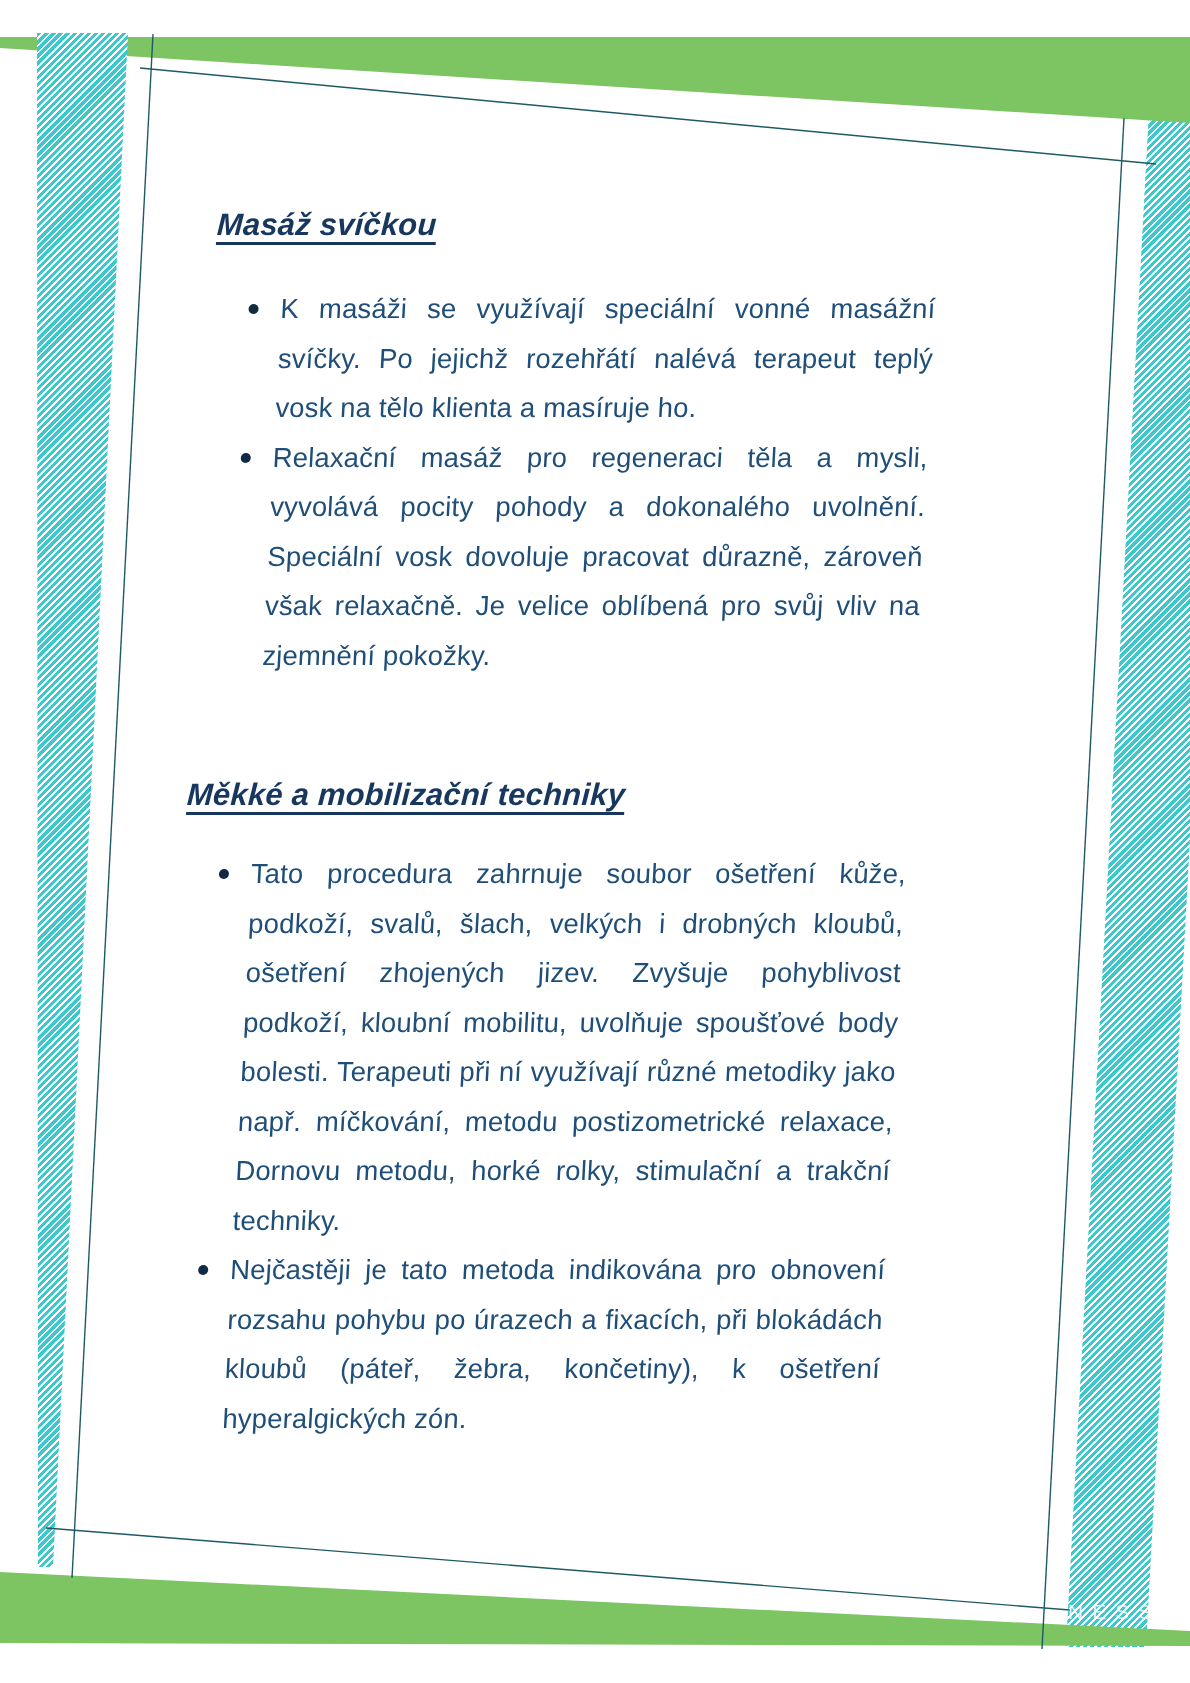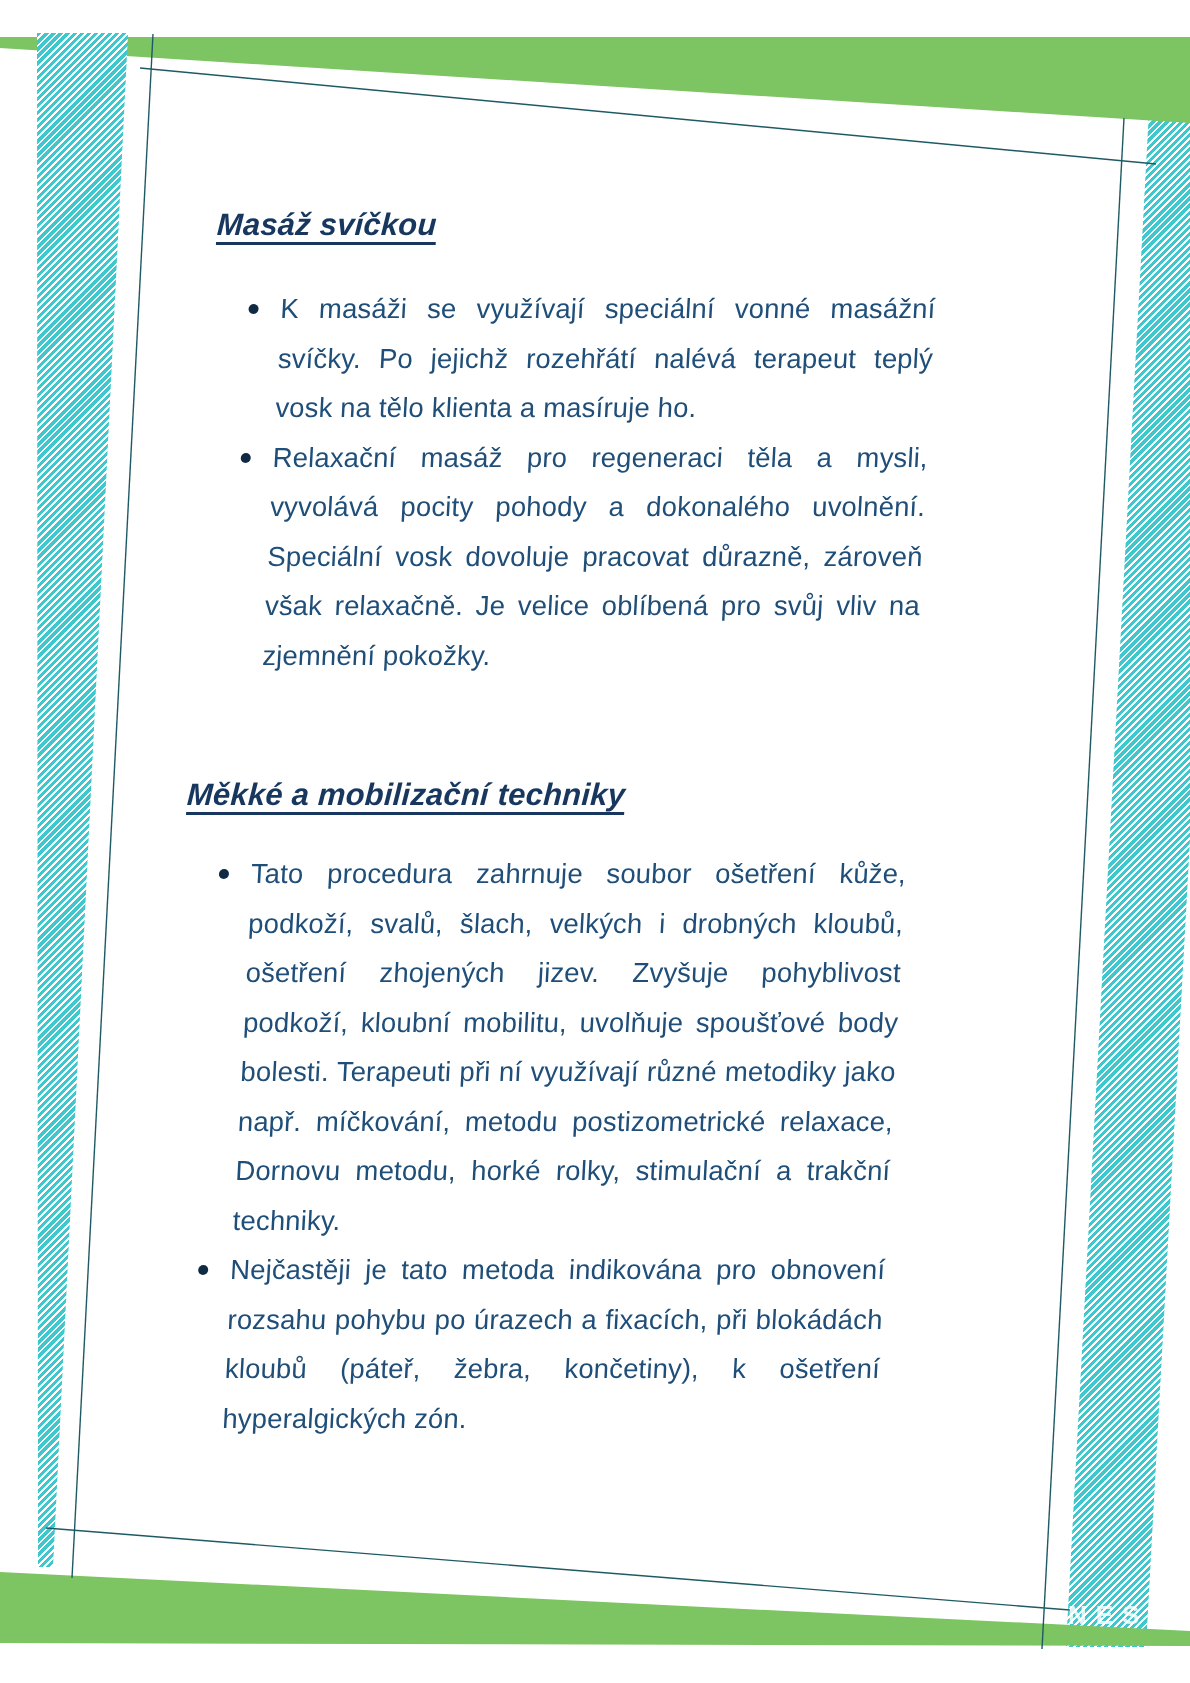--- a/index.html
+++ b/index.html
@@ -67,21 +67,21 @@
 
   
   .wm{position:absolute;z-index:7;color:#ffffff;}
   .wm-glyph{
     left:1022px;top:1632px;
     font-size:62px;font-weight:bold;line-height:60px;
     opacity:.95;letter-spacing:-2px;
   }
   .wm-text{
     left:1068px;top:1600px;
-    font-size:26px;font-weight:bold;letter-spacing:9px;
+    font-size:21px;font-weight:normal;letter-spacing:9px;
     opacity:.8;
   }
 </style>
 </head>
 <body>
 
 <div class="layer band-teal-right"></div>
 <div class="layer band-green-top"></div>
 <div class="layer band-green-bottom"></div>
 <div class="layer band-teal-left"></div>

